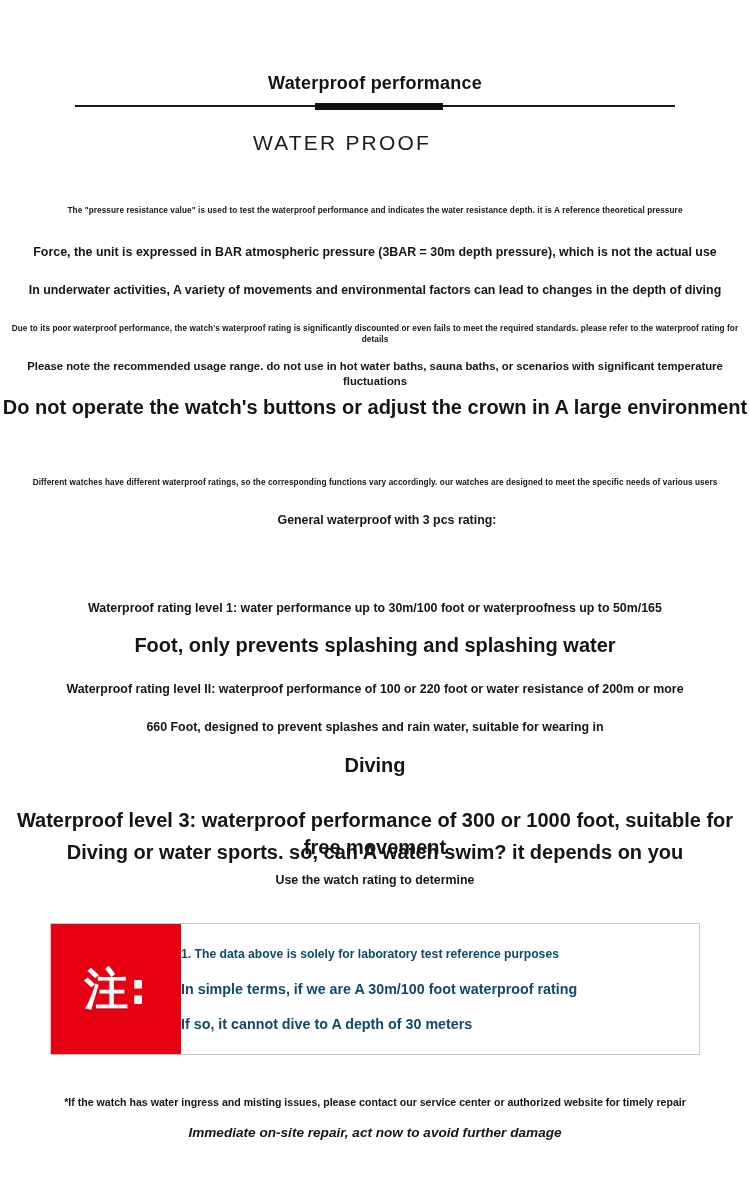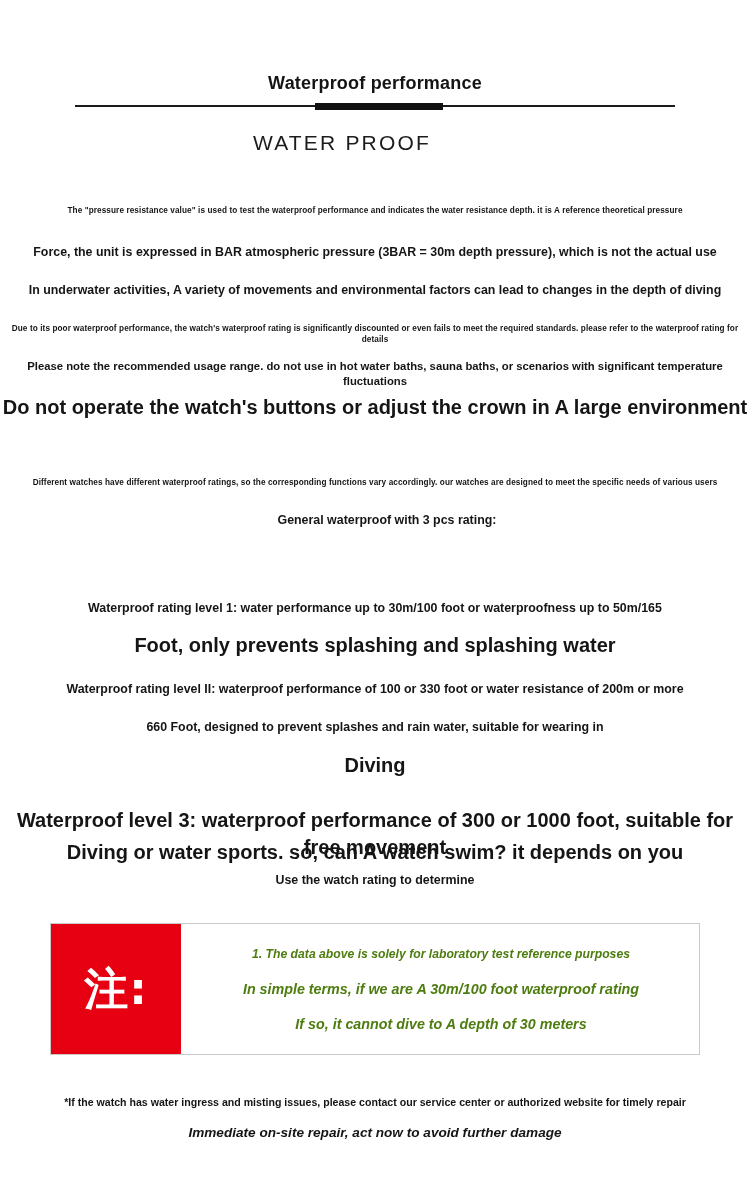--- a/index.html
+++ b/index.html
@@ -109,23 +109,22 @@
   .note-lines {
     position: absolute;
     left: 130px;
     top: 0;
     width: 520px;
     height: 130px;
   }
   .note-line {
     position: absolute;
     width: 520px;
-    text-align: center;
-    color: #4d7c0f;
-    font-style: italic;
+    text-align: left;
+    color: #0c4a6e;
   }
   .nl1 { top: 23px; font-size: 12.2px; font-weight: bold; }
   .nl2 { top: 57px; font-size: 14.3px; font-weight: bold; }
   .nl3 { top: 92px; font-size: 14.3px; font-weight: bold; }
 
   .footer1 {
     position: absolute;
     top: 1096px;
     left: 0;
     width: 750px;
@@ -163,21 +162,21 @@
   <div class="para p-xs" style="top:205px;">The "pressure resistance value" is used to test the waterproof performance and indicates the water resistance depth. it is A reference theoretical pressure</div>
   <div class="para p-md" style="top:244px;">Force, the unit is expressed in BAR atmospheric pressure (3BAR = 30m depth pressure), which is not the actual use</div>
   <div class="para p-md" style="top:282px;">In underwater activities, A variety of movements and environmental factors can lead to changes in the depth of diving</div>
   <div class="para p-xs" style="top:323px;">Due to its poor waterproof performance, the watch's waterproof rating is significantly discounted or even fails to meet the required standards. please refer to the waterproof rating for details</div>
   <div class="para p-sm" style="top:359px;">Please note the recommended usage range. do not use in hot water baths, sauna baths, or scenarios with significant temperature fluctuations</div>
   <div class="para p-lg" style="top:394px;">Do not operate the watch's buttons or adjust the crown in A large environment</div>
   <div class="para p-xs" style="top:477px;">Different watches have different waterproof ratings, so the corresponding functions vary accordingly. our watches are designed to meet the specific needs of various users</div>
   <div class="para p-md" style="top:512px;padding-left:12px;">General waterproof with 3 pcs rating:</div>
   <div class="para p-md" style="top:600px;">Waterproof rating level 1: water performance up to 30m/100 foot or waterproofness up to 50m/165</div>
   <div class="para p-lg" style="top:632px;">Foot, only prevents splashing and splashing water</div>
-  <div class="para p-md" style="top:681px;">Waterproof rating level II: waterproof performance of 100 or 330 foot or water resistance of 200m or more</div>
+  <div class="para p-md" style="top:681px;">Waterproof rating level II: waterproof performance of 100 or 220 foot or water resistance of 200m or more</div>
   <div class="para p-md" style="top:719px;">660 Foot, designed to prevent splashes and rain water, suitable for wearing in</div>
   <div class="para p-lg" style="top:752px;">Diving</div>
   <div class="para p-lg" style="top:807px;">Waterproof level 3: waterproof performance of 300 or 1000 foot, suitable for free movement</div>
   <div class="para p-md" style="top:872px;">Use the watch rating to determine</div>
   <div class="para p-lg" style="top:839px;">Diving or water sports. so, can A watch swim? it depends on you</div>
 
   <div class="note-box">
     <div class="note-red">
       <span>注:</span>
     </div>

